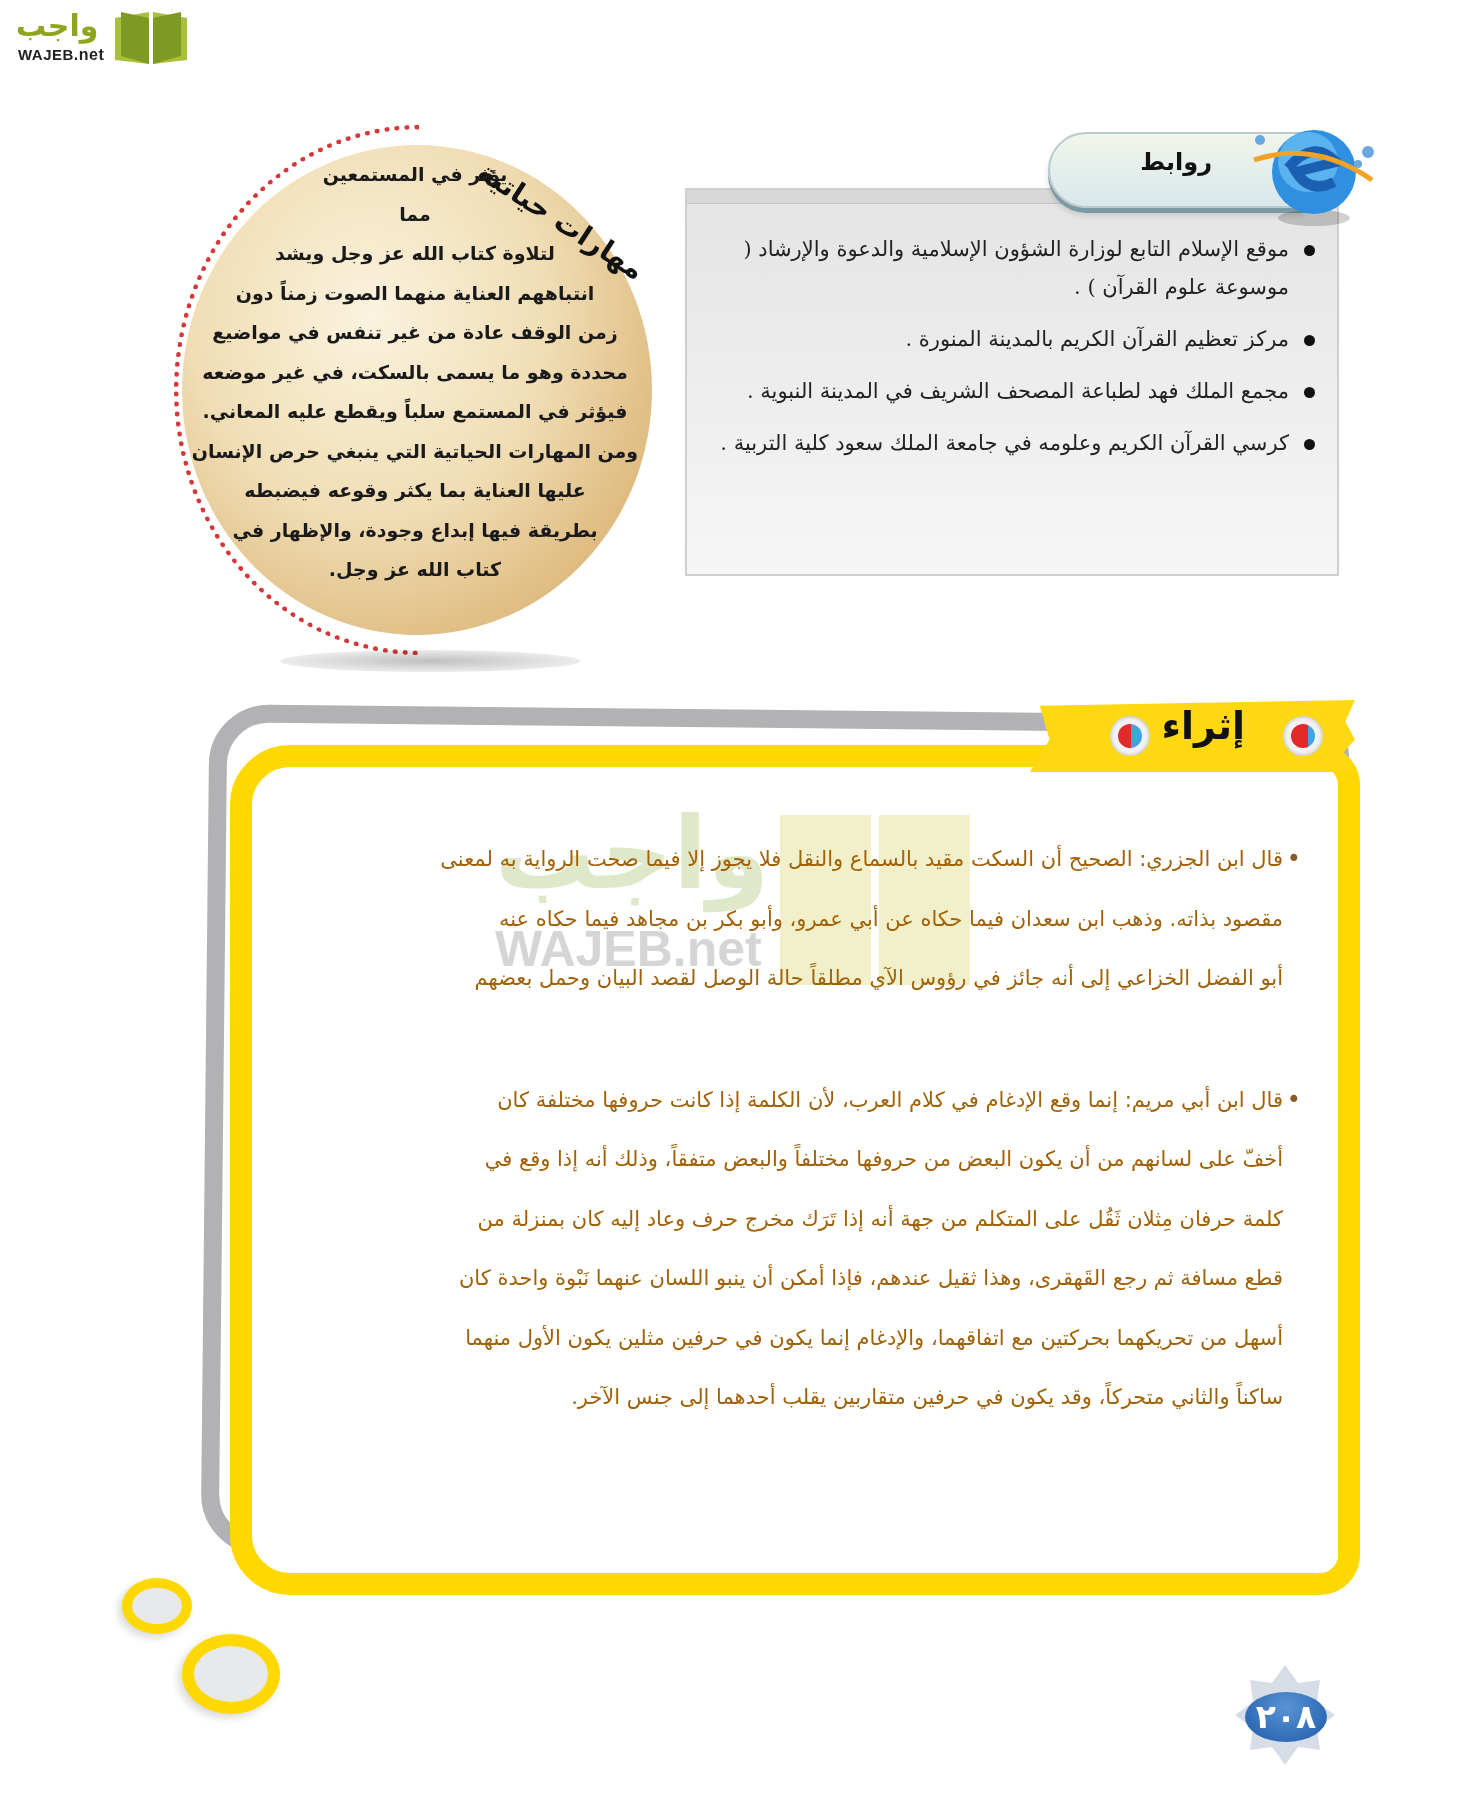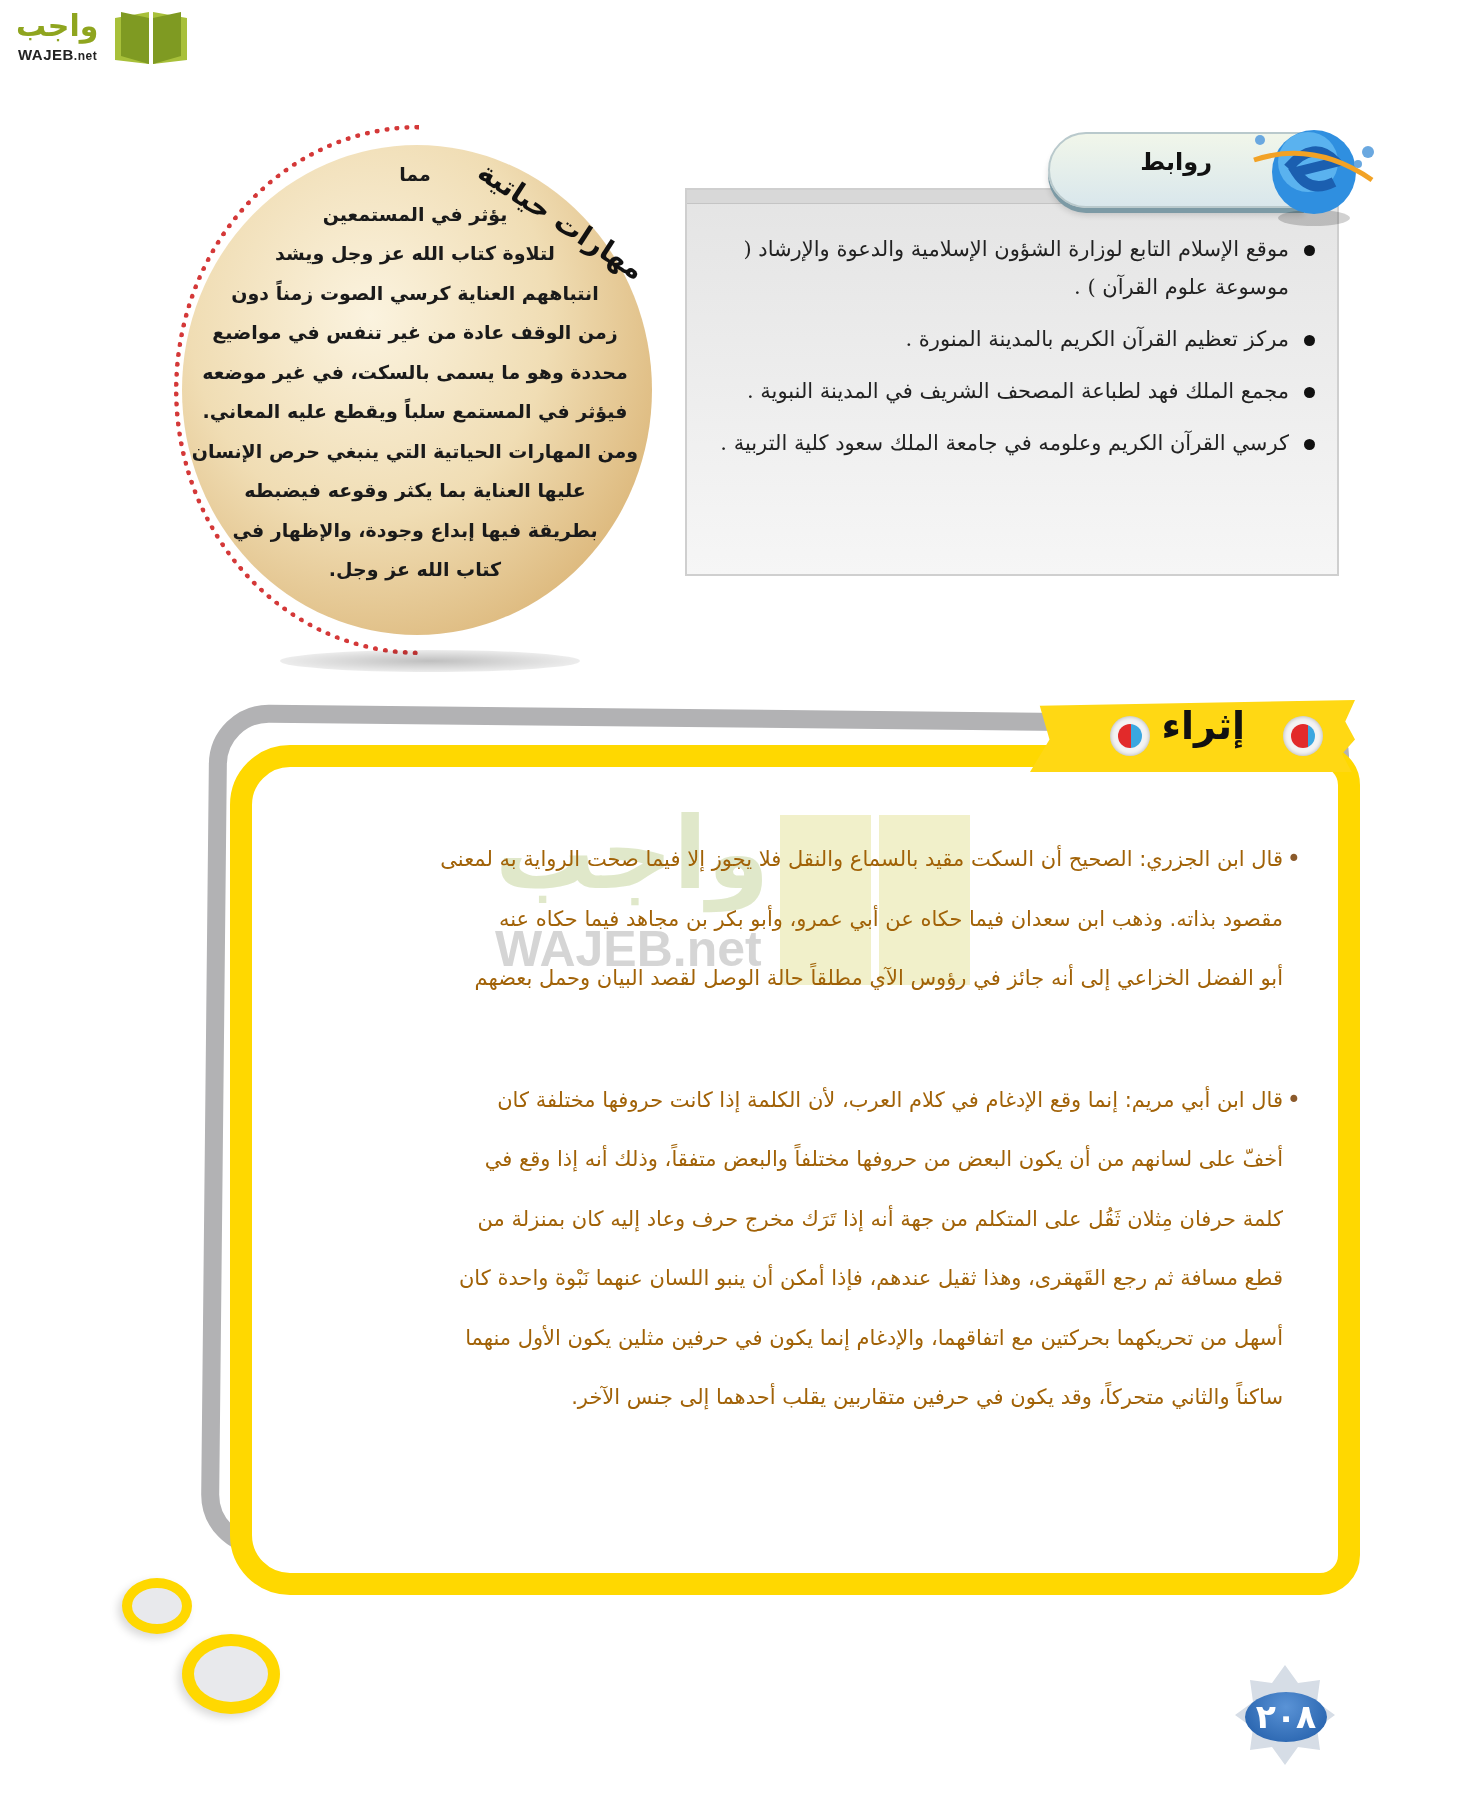--- a/index.html
+++ b/index.html
@@ -3,21 +3,21 @@
   <meta charset="utf-8">
   <style>
     * { box-sizing: border-box; margin: 0; padding: 0; }
     html, body { width: 1482px; height: 1800px; background: #ffffff; overflow: hidden; }
     body { position: relative; font-family: "DejaVu Sans", sans-serif; }
 
     
     .logo { position: absolute; left: 8px; top: 6px; width: 185px; height: 62px; direction: ltr; }
     .logo .logo-ar { position: absolute; left: 8px; top: 2px; font-size: 30px; font-weight: bold; color: #8fa51f; font-family: "DejaVu Sans", sans-serif; direction: rtl; }
     .logo .logo-en { position: absolute; left: 10px; top: 40px; font-size: 15px; font-weight: bold; color: #222; font-family: "Liberation Sans", sans-serif; letter-spacing: 0.5px; }
-    .logo .logo-en small { font-size: 12px; }
+    .logo .logo-en small { font-size: 16px; }
     .logo svg { position: absolute; left: 105px; top: 2px; }
 
     
     .links-header {
       position: absolute; left: 1048px; top: 132px; width: 256px; height: 76px;
       border-radius: 40px 0 0 40px;
       background: linear-gradient(180deg, #f1f6ea 0%, #d9e7ec 100%);
       box-shadow: 0 5px 0 #7c9aa5, 0 7px 6px rgba(0,0,0,0.15);
       border: 2px solid #b9c9cc;
     }
@@ -103,24 +103,24 @@
     <path d="M68 4 L40 10 L40 56 L68 48 Z" fill="#7f9a22"></path>
   </svg>
 </div>
 
 <div class="skills-wrap">
   <div class="skills-dots"></div>
   <div class="skills-circle"></div>
   <div class="skills-shadow"></div>
   <div class="skills-title">مهارات حياتية</div>
   <div class="skills-text">
+    <span>يؤثر في المستمعين</span>
     <span>مما</span>
-    <span>يؤثر في المستمعين</span>
     <span>لتلاوة كتاب الله عز وجل ويشد</span>
-    <span>انتباههم العناية كرسي الصوت زمناً دون</span>
+    <span>انتباههم العناية منهما الصوت زمناً دون</span>
     <span>زمن الوقف عادة من غير تنفس في مواضيع</span>
     <span>محددة وهو ما يسمى بالسكت، في غير موضعه</span>
     <span>فيؤثر في المستمع سلباً ويقطع عليه المعاني.</span>
     <span>ومن المهارات الحياتية التي ينبغي حرص الإنسان</span>
     <span>عليها العناية بما يكثر وقوعه فيضبطه</span>
     <span>بطريقة فيها إبداع وجودة، والإظهار في</span>
     <span>كتاب الله عز وجل.</span>
   </div>
 </div>
 

